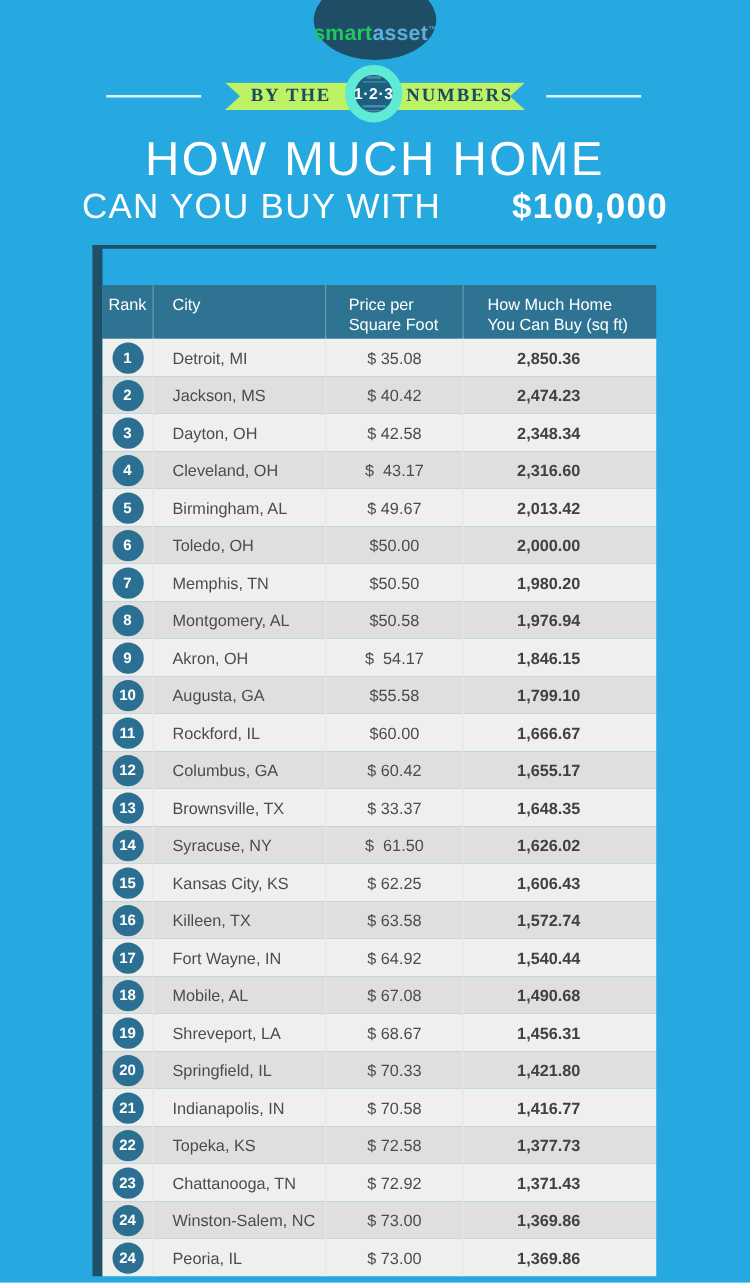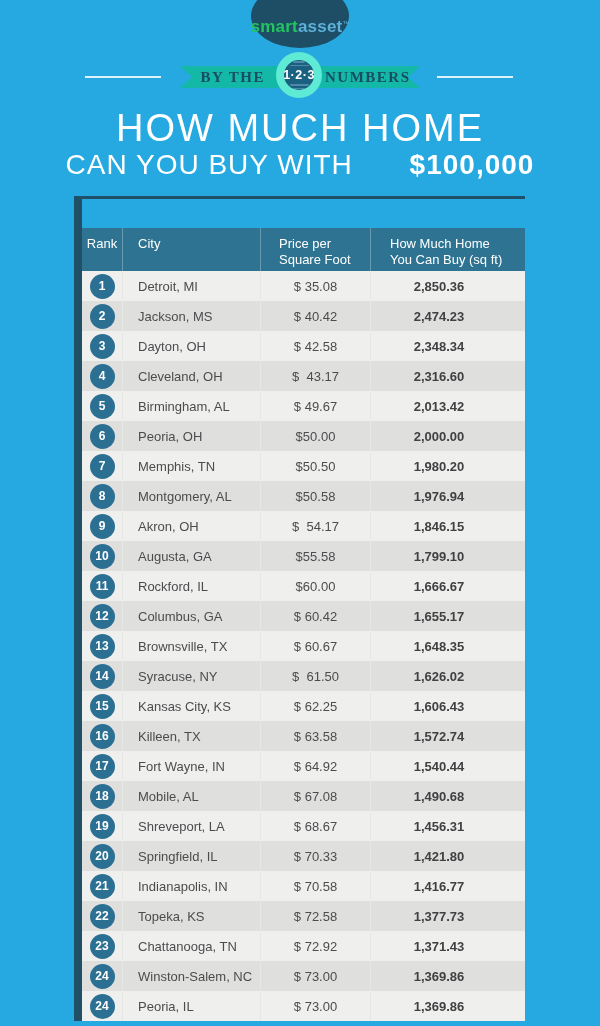--- a/index.html
+++ b/index.html
@@ -17,21 +17,21 @@
   }
   .logo-oval .logo-smart{color:#22c55e;font-weight:bold;font-size:17px;letter-spacing:.2px;}
   .logo-oval .logo-asset{color:#5cb0d9;font-weight:bold;font-size:17px;letter-spacing:.2px;}
   .logo-oval .logo-tm{color:#5cb0d9;font-size:7px;vertical-align:super;}
   
   .rule{position:absolute;top:76px;height:2px;background:rgba(255,255,255,.85);}
   .rule-left{left:85px;width:76px;}
   .rule-right{left:437px;width:76px;}
   .ribbon{
     position:absolute;left:180px;top:66px;width:240px;height:22px;
-    background:#14b8a6;
+    background:#bef264;
     clip-path:polygon(0 0,100% 0,calc(100% - 12px) 50%,100% 100%,0 100%,12px 50%);
   }
   .ribbon span{
     position:absolute;top:0;line-height:22px;
     font-family:"Liberation Serif",serif;font-weight:bold;font-size:15px;
     letter-spacing:1.5px;color:#1a4c66;white-space:nowrap;
   }
   .ribbon .ribbon-left{left:0;width:85px;text-align:right;}
   .ribbon .ribbon-right{left:145px;}
   .badge-circle{
@@ -169,21 +169,21 @@
     </div>
     <div class="cell c-city">Birmingham, AL</div>
     <div class="cell c-price">$ 49.67</div>
     <div class="cell c-value">2,013.42</div>
   </div>
 
   <div class="trow">
     <div class="cell c-rank">
       <span class="rankbadge">6</span>
     </div>
-    <div class="cell c-city">Peoria, OH</div>
+    <div class="cell c-city">Toledo, OH</div>
     <div class="cell c-price">$50.00</div>
     <div class="cell c-value">2,000.00</div>
   </div>
 
   <div class="trow">
     <div class="cell c-rank">
       <span class="rankbadge">7</span>
     </div>
     <div class="cell c-city">Memphis, TN</div>
     <div class="cell c-price">$50.50</div>
@@ -233,21 +233,21 @@
     <div class="cell c-city">Columbus, GA</div>
     <div class="cell c-price">$ 60.42</div>
     <div class="cell c-value">1,655.17</div>
   </div>
 
   <div class="trow">
     <div class="cell c-rank">
       <span class="rankbadge">13</span>
     </div>
     <div class="cell c-city">Brownsville, TX</div>
-    <div class="cell c-price">$ 60.67</div>
+    <div class="cell c-price">$ 33.37</div>
     <div class="cell c-value">1,648.35</div>
   </div>
 
   <div class="trow">
     <div class="cell c-rank">
       <span class="rankbadge">14</span>
     </div>
     <div class="cell c-city">Syracuse, NY</div>
     <div class="cell c-price">$  61.50</div>
     <div class="cell c-value">1,626.02</div>

